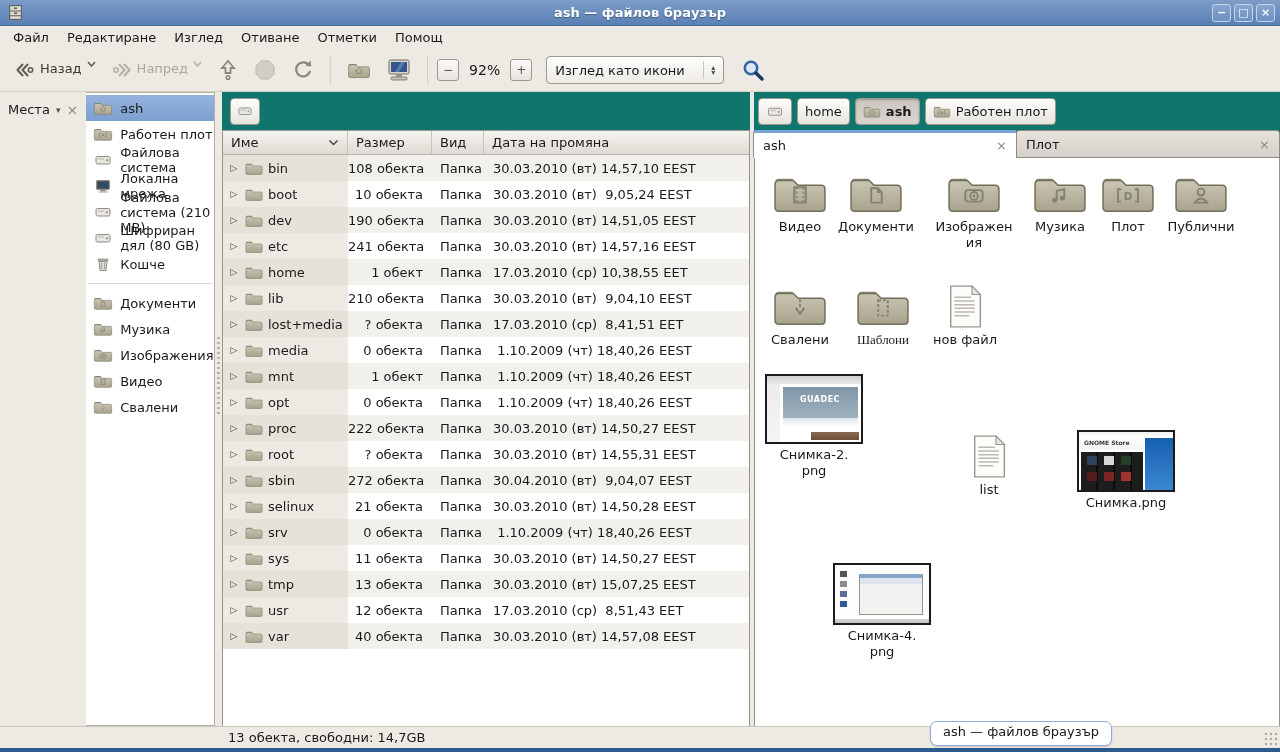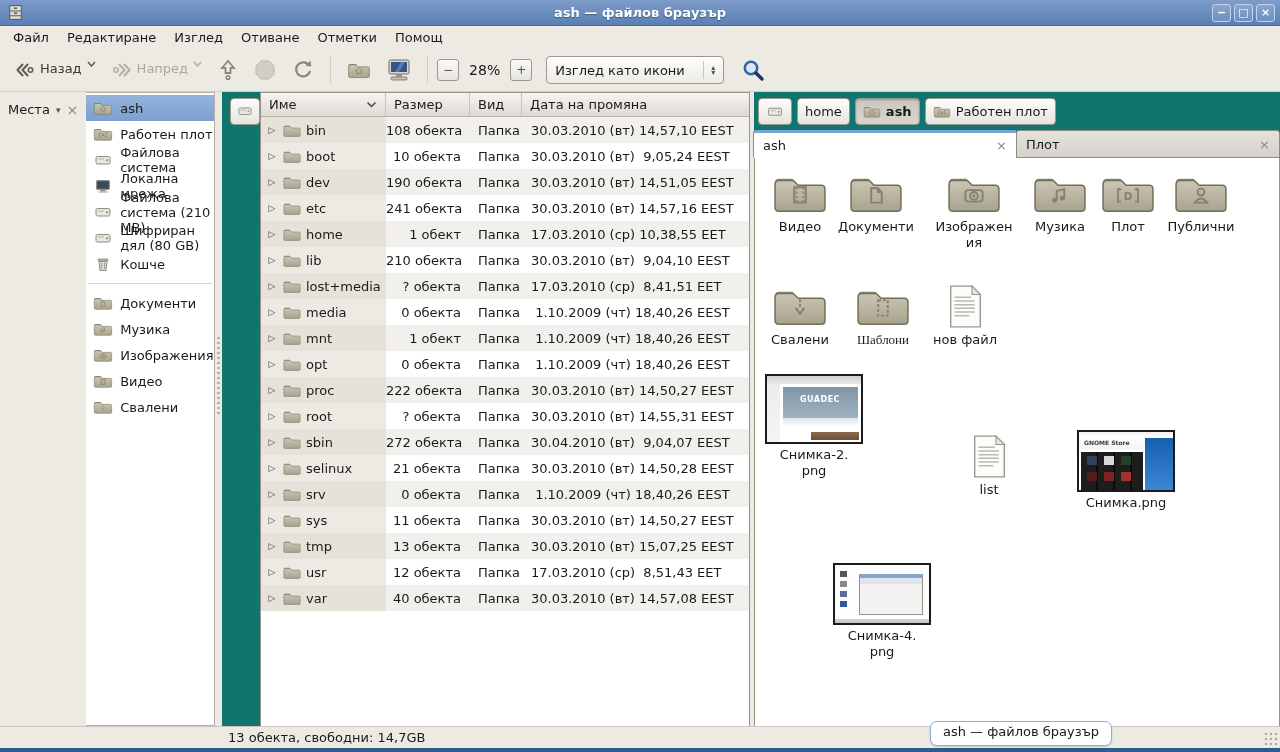--- a/index.html
+++ b/index.html
@@ -51,21 +51,21 @@
   .side-item{height:26px;display:flex;align-items:center;gap:7px;padding-left:7px}
   .side-item svg{width:20px;height:16px;flex:none}
   .side-item.active{background:linear-gradient(#95b3dc,#7ca0d0)}
   .side-sep{height:1px;background:#d9d5ce;margin:6px 2px}
 
   .splitter{width:7px;background:#edeae4;position:relative}
   .splitter::after{content:"";position:absolute;left:2px;top:245px;width:3px;height:80px;
     background:repeating-linear-gradient(#b7b2a8 0 2px,transparent 2px 5px)}
 
   
-  .pane-mid{width:528px;display:flex;flex-direction:row}
+  .pane-mid{width:528px;display:flex;flex-direction:column}
   .minibar{height:38px;display:flex;align-items:center;padding-left:8px}
   .crumb-btn,.mini-btn{height:27px;border:1px solid #9d988e;border-radius:4px;
     background:linear-gradient(#fdfdfc,#e7e4de);display:flex;align-items:center;gap:5px;padding:0 7px}
   .mini-btn{width:30px;justify-content:center}
   .tree-wrap{flex:1;border:1px solid #99948a;border-bottom:none;background:#fff;overflow:hidden;
     display:flex;flex-direction:column}
   .tree-header{height:24px;display:flex;background:linear-gradient(#f6f4f1,#dedad3);
     border-bottom:1px solid #b9b4aa;flex:none}
   .th{display:flex;align-items:center;padding:0 8px;border-right:1px solid #c9c4bb;overflow:hidden;white-space:nowrap}
   .th-name{width:125px}.th-size{width:84px}.th-type{width:52px}.th-date{flex:1;border-right:none}
@@ -312,21 +312,21 @@
     </div>
     <div class="tbtn">
       <svg width="24" height="24" viewBox="0 0 24 24">
           <use href="#icomputer"></use>
         </svg>
     </div>
     <div class="t-sep"></div>
     <div class="small-btn">
         <span>−</span>
       </div>
-    <div class="zoom-label">28%</div>
+    <div class="zoom-label">92%</div>
     <div class="small-btn">
         <span>+</span>
       </div>
     <div class="combo">
       <span style="flex:1">Изглед като икони</span>
       <span class="spin">
           <span>▴</span>
           <span>▾</span>
         </span>
     </div>

